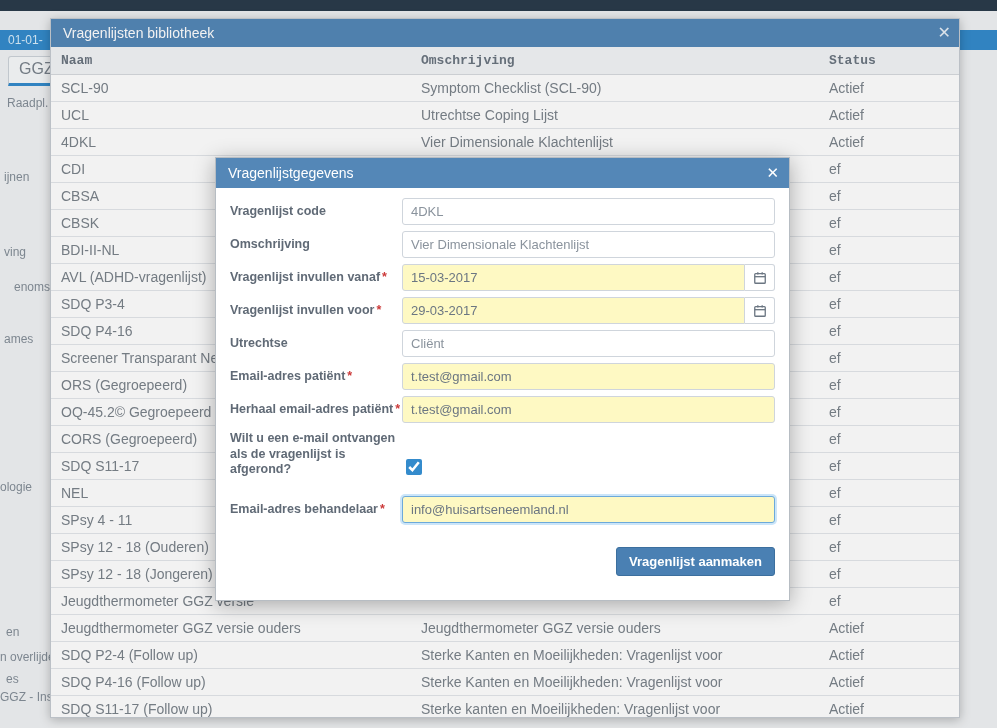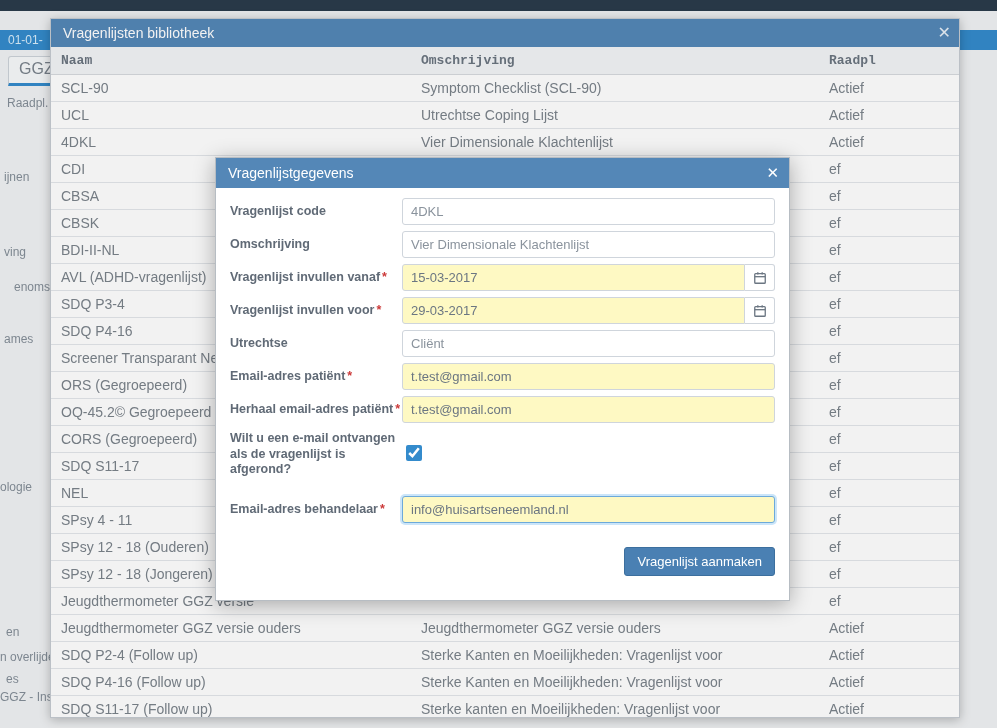--- a/index.html
+++ b/index.html
@@ -213,20 +213,21 @@
     margin-top: 20px;
   }
   .btn-primary {
     background: #4a80b3;
     color: #fff;
     border: 1px solid #3c6f9e;
     padding: 6px 12px;
     border-radius: 3px;
     font-size: 13px;
     cursor: pointer;
+    font-weight: bold;
   }
 </style>
 </head>
 <body>
 
 <div class="bg-topbar"></div>
 <div class="bg-dateband">
   <span>01-01-</span>
 </div>
 <div class="bg-tab">GGZ</div>
@@ -242,21 +243,21 @@
 <div class="bg-fragments" style="top:690px;left:0px;">GGZ - Ins</div>
 
 <div class="library-modal">
   <div class="lib-header">
     <span>Vragenlijsten bibliotheek</span>
     <span class="lib-close">✕</span>
   </div>
   <div class="lib-cols">
     <div class="col-name">Naam</div>
     <div class="col-desc">Omschrijving</div>
-    <div class="col-status">Raadpl</div>
+    <div class="col-status">Status</div>
   </div>
   <div class="lib-body" id="lib-body">
       <div class="lib-row">
         <div class="col-name">SCL-90</div>
         <div class="col-desc">Symptom Checklist (SCL-90)</div>
         <div class="col-status">Actief</div>
       </div>
       <div class="lib-row">
         <div class="col-name">UCL</div>
         <div class="col-desc">Utrechtse Coping Lijst</div>
@@ -453,21 +454,21 @@
 
     <div class="form-row">
       <div class="form-label">
         <span>Herhaal email-adres patiënt</span><span class="req">*</span>
       </div>
       <div class="form-control-wrap">
         <input class="form-input" value="t.test@gmail.com" style="">
       </div>
     </div>
 
-    <div class="form-row" style="align-items:center;">
+    <div class="form-row" style="align-items:flex-end;">
       <div class="form-label multi">Wilt u een e-mail ontvangen als de vragenlijst is afgerond?</div>
       <div class="form-control-wrap">
         <input type="checkbox" class="chk" checked="" style="">
       </div>
     </div>
 
     <div class="form-row" style="margin-top:18px;align-items:center;">
       <div class="form-label">
         <span>Email-adres behandelaar</span><span class="req">*</span>
       </div>

